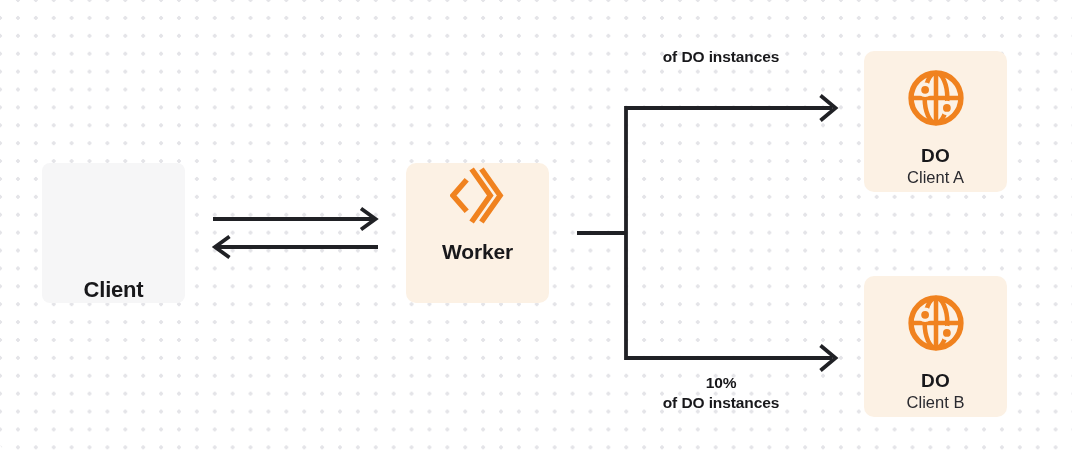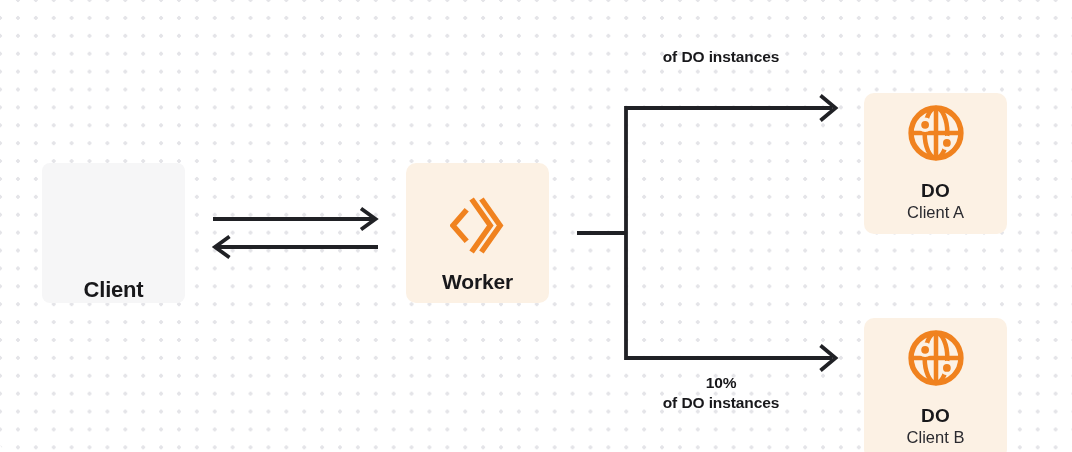--- a/index.html
+++ b/index.html
@@ -20,28 +20,27 @@
   .node{position:absolute;display:flex;flex-direction:column;align-items:center;box-sizing:border-box;}
   .node-client{
     left:42px;top:163px;width:143px;height:140px;
     background:var(--client-box-bg,#F6F6F7);border-radius:8px;
     justify-content:flex-end;
   }
   .node-client .label{font-size:22px;font-weight:700;letter-spacing:-.2px;color:var(--text-primary,#1B1B1F);}
   .node-worker{
     left:406px;top:163px;width:143px;height:140px;
     background:var(--worker-box-bg,#FCF1E4);border-radius:10px;
-    padding-top:34px;
+    padding-top:4px;
   }
   .node-worker .label{margin-top:16px;font-size:21px;font-weight:700;letter-spacing:-.2px;color:var(--text-primary,#1B1B1F);}
   .node-do{
     width:143px;height:141px;left:864px;
     background:var(--do-box-bg,#FCF1E4);border-radius:10px;
-    padding-top:11px;
-    margin-top:42px;
+    padding-top:18px;
   }
   .node-do-a{top:51px;}
   .node-do-b{top:276px;}
   .node-do .title{margin-top:18px;font-size:19px;font-weight:700;letter-spacing:.2px;line-height:21px;color:var(--text-primary,#19191C);}
   .node-do .subtitle{margin-top:1px;font-size:16.5px;font-weight:400;line-height:21px;color:var(--text-secondary,#2A2A2F);}
   .pct-label{
     position:absolute;left:616px;width:210px;text-align:center;
     font-size:15.5px;font-weight:600;line-height:20px;letter-spacing:-.1px;
     color:var(--text-primary,#18181B);
   }

